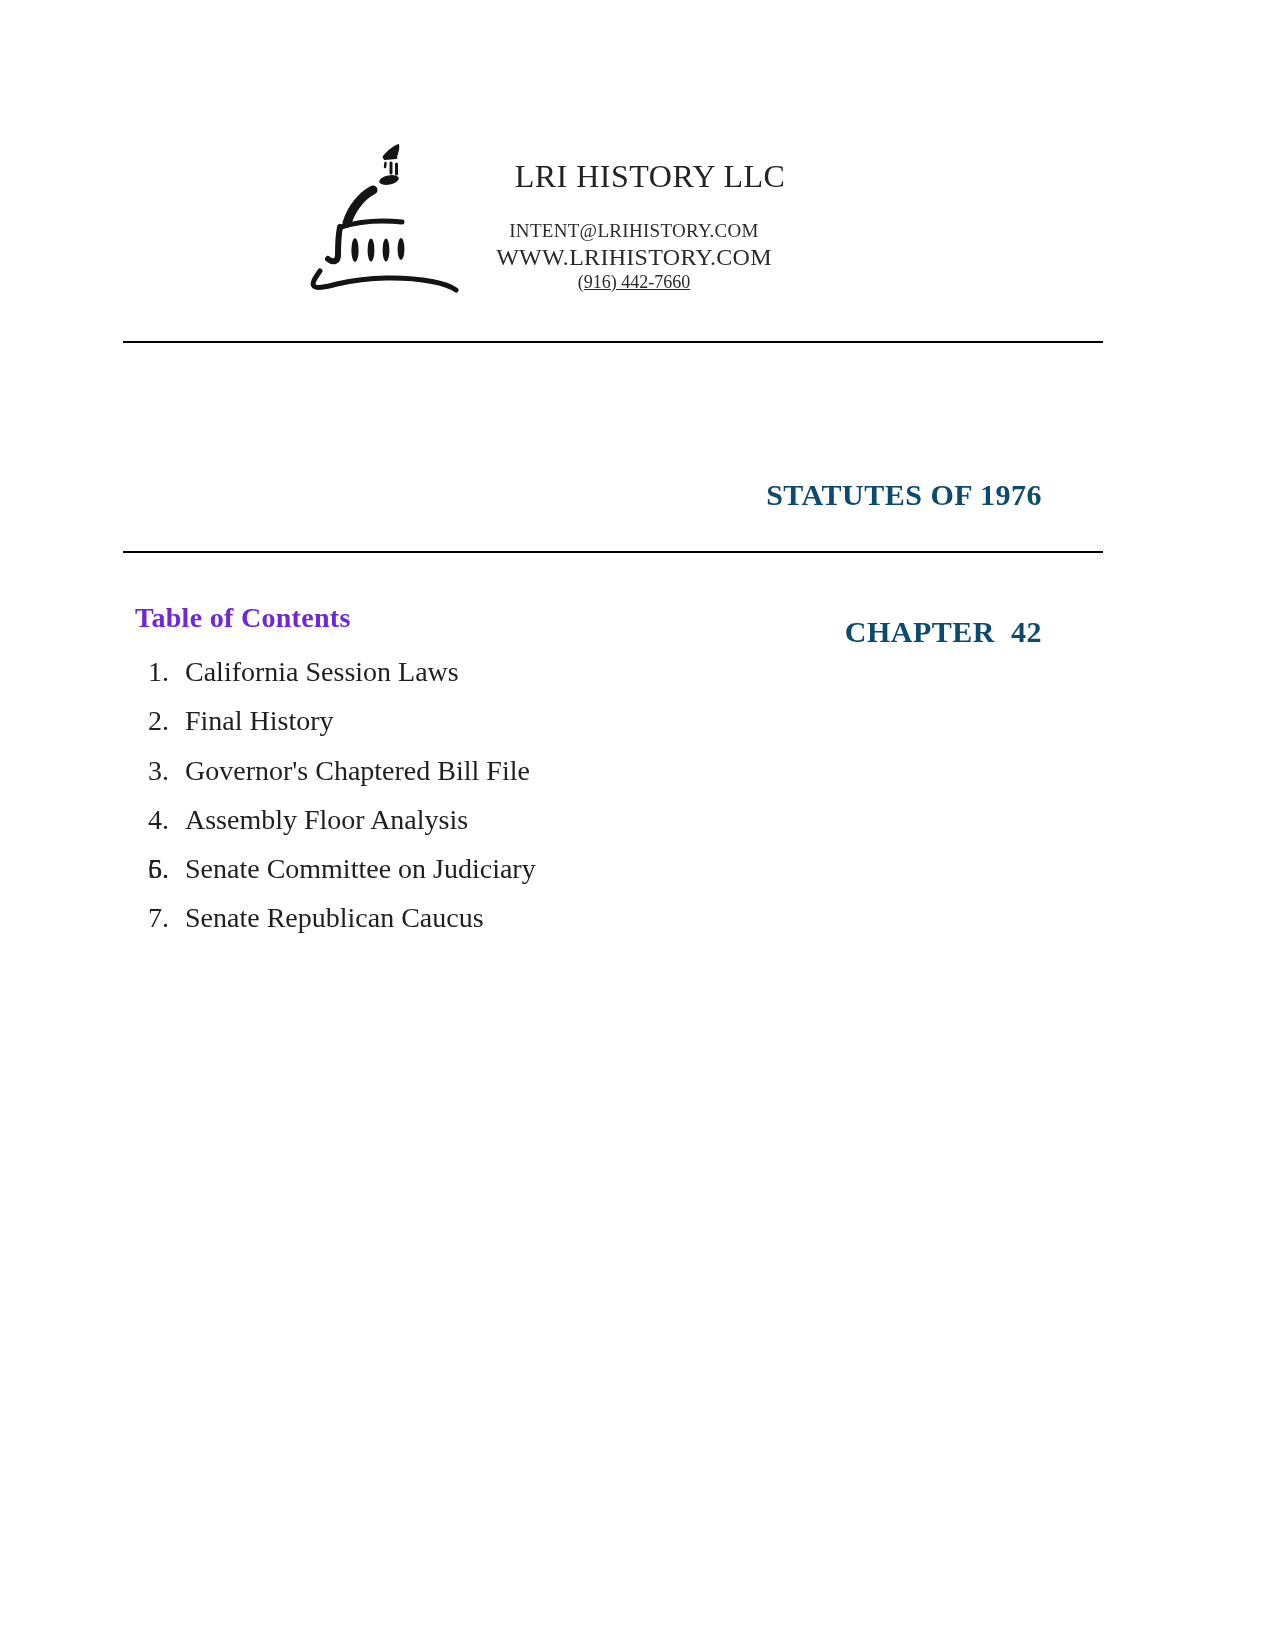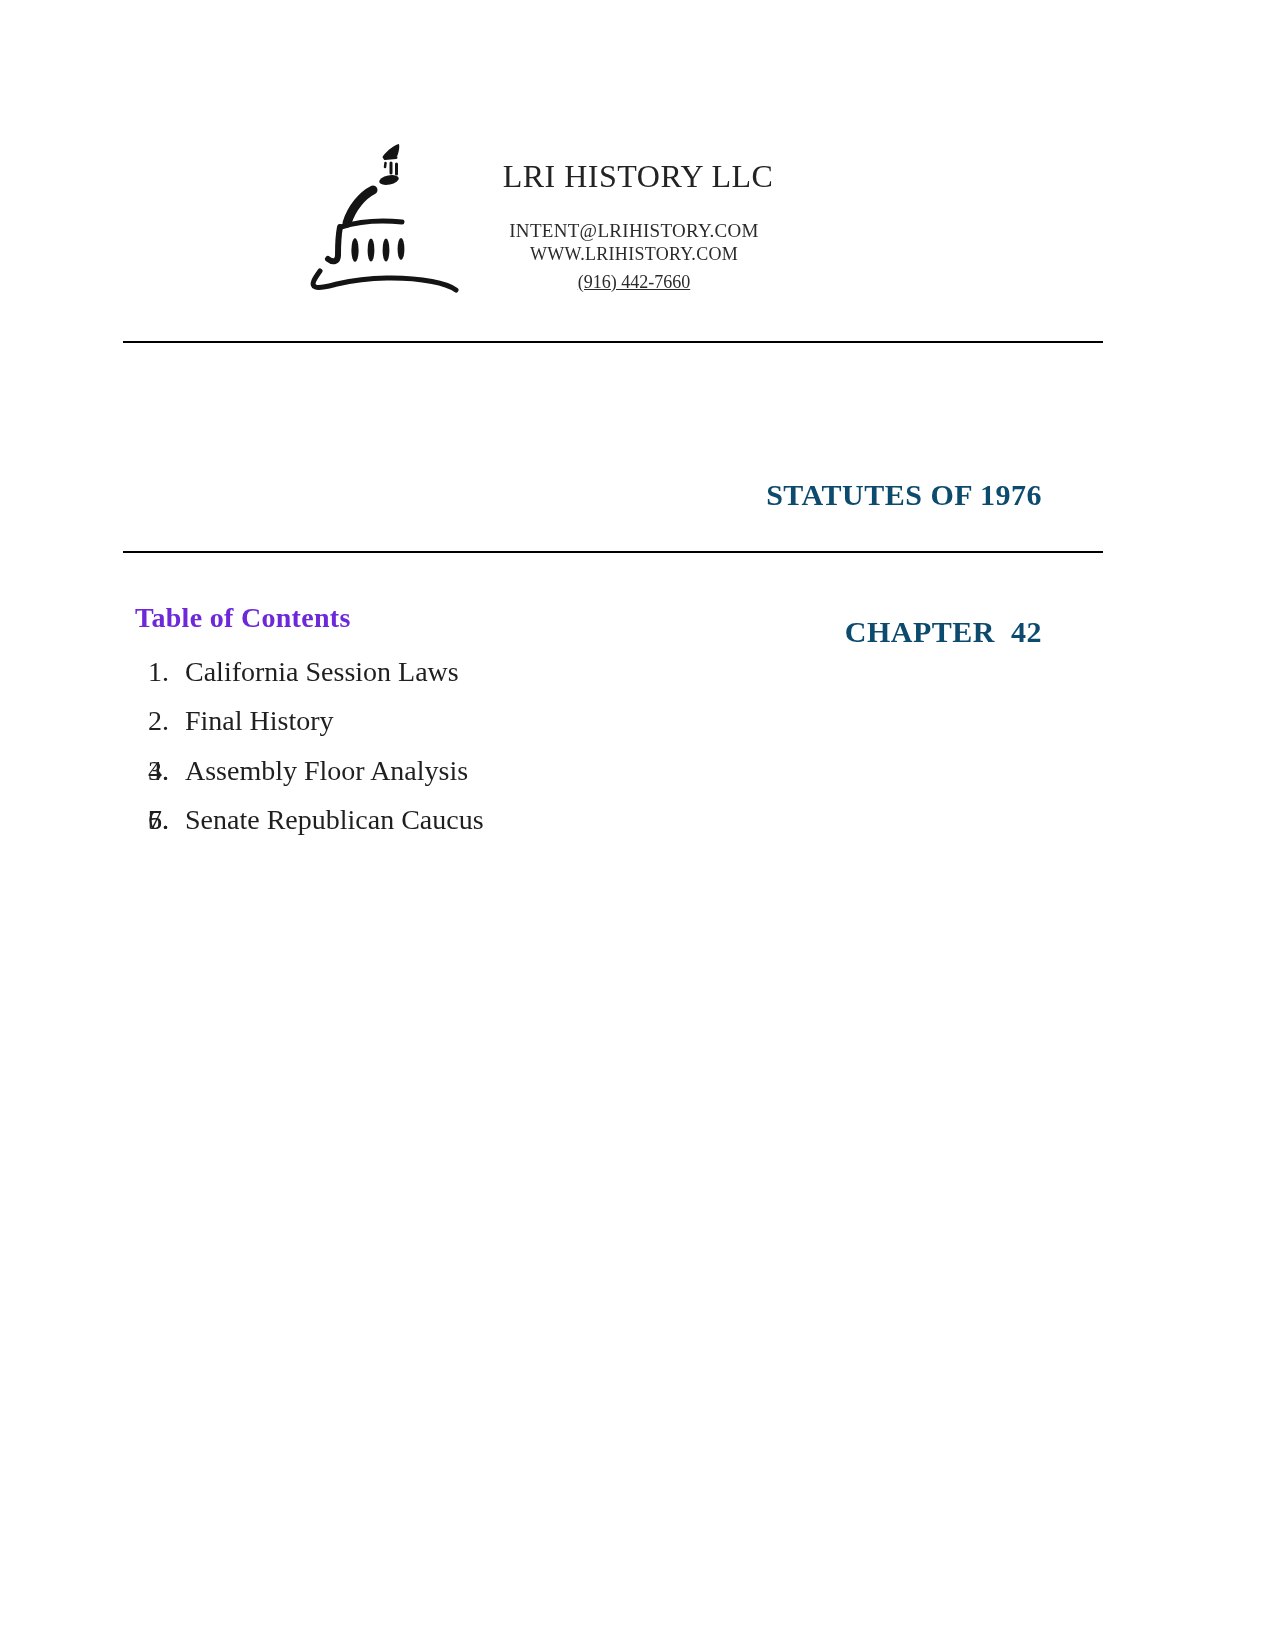--- a/index.html
+++ b/index.html
@@ -10,26 +10,26 @@
     background: #ffffff;
     font-family: "Liberation Serif", serif;
     color: #1e1e1e;
     overflow: hidden;
   }
 
   
   .logo-svg { position: absolute; left: 305px; top: 130px; width: 155px; height: 165px; }
   .header-text { position: absolute; left: 434px; top: 0; width: 400px; text-align: center; }
   .company-name {
-    position: absolute; top: 160px; left: 4px; width: 100%;
+    position: absolute; top: 160px; left: 16px; width: 100%;
     font-size: 32px; letter-spacing: 0.5px; color: #232323; line-height: 32px;
   }
   .contact-line { position: absolute; left: 0; width: 100%; color: #2a2a2a; }
   .email-line   { top: 212px; font-size: 19px; letter-spacing: 0.3px; margin-top: 8px; }
-  .website-line { top: 244px; font-size: 18px; letter-spacing: 0.3px; }
+  .website-line { top: 244px; font-size: 24px; letter-spacing: 0.3px; }
   .phone-line   { top: 272px; font-size: 18px; text-decoration: underline; }
 
   
   .rule { position: absolute; left: 123px; width: 980px; height: 2px; background: #000000; }
   .rule-top { top: 341px; }
   .rule-bottom { top: 551px; }
 
   
   .title-block {
     position: absolute; top: 381px; right: 234px;
@@ -102,30 +102,32 @@
     <div class="toc-row">
       <span class="toc-num">1.</span>
       <span class="toc-label">California Session Laws</span>
     </div>
     <div class="toc-row">
       <span class="toc-num">2.</span>
       <span class="toc-label">Final History</span>
     </div>
     <div class="toc-row">
       <span class="toc-num">3.</span>
+      <span class="toc-label">Governor's Chaptered Bill File</span>
     </div>
     <div class="toc-row">
       <span class="toc-num">4.</span>
       <span class="toc-label">Assembly Floor Analysis</span>
     </div>
     <div class="toc-row">
       <span class="toc-num">5.</span>
     </div>
     <div class="toc-row">
       <span class="toc-num">6.</span>
+      <span class="toc-label">Senate Committee on Judiciary</span>
     </div>
     <div class="toc-row">
       <span class="toc-num">7.</span>
       <span class="toc-label">Senate Republican Caucus</span>
     </div>
   </div>
 
 </div>
 
 </body></html>

